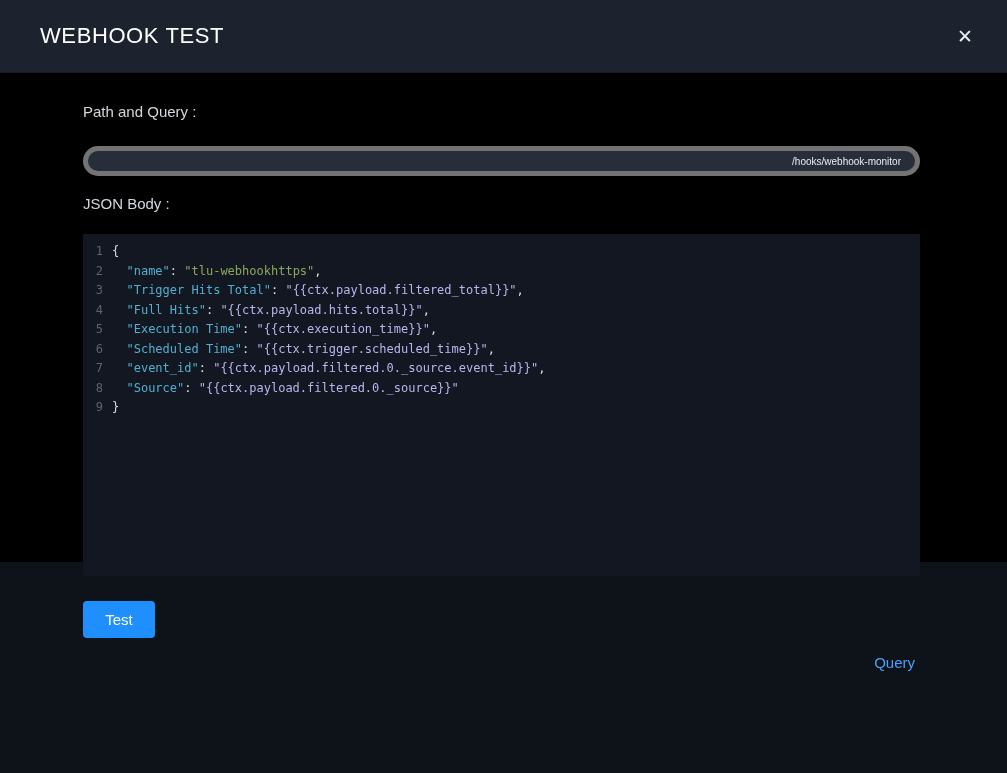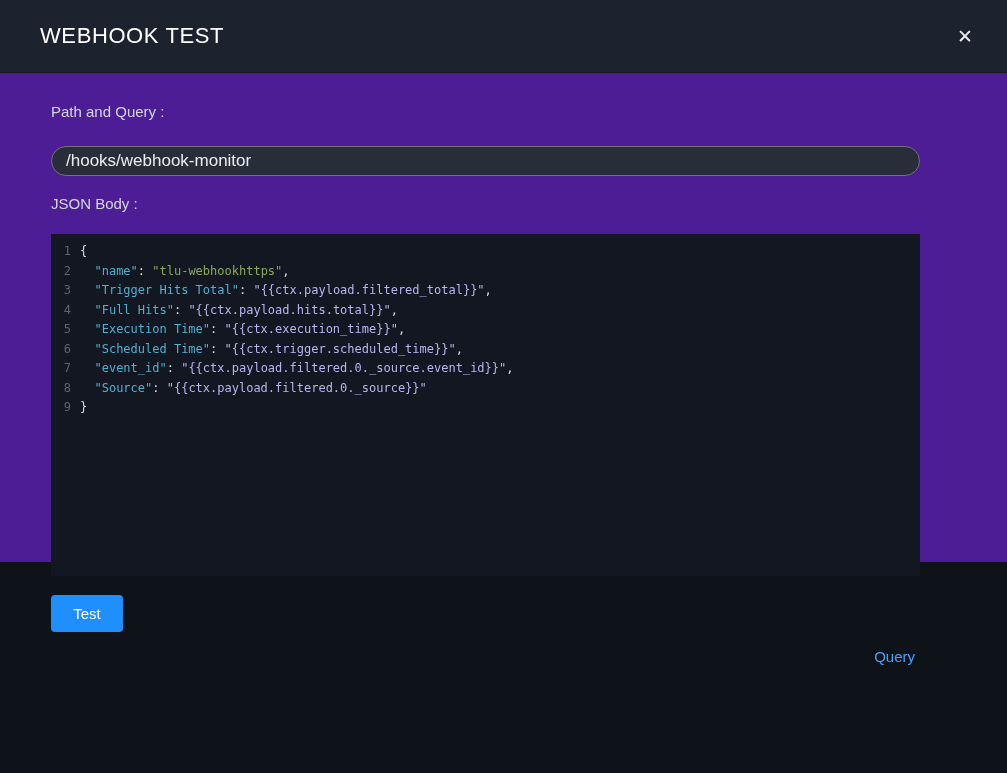--- a/index.html
+++ b/index.html
@@ -4,68 +4,69 @@
 <style>
   * { margin:0; padding:0; box-sizing:border-box; }
   html,body { width:1007px; height:773px; overflow:hidden; }
   body {
     background:#0e131a;
     font-family:"Liberation Sans", sans-serif;
     -webkit-font-smoothing:antialiased;
   }
   .modal {
     width:1007px; height:562px;
-    background:#4c1d95;
+    background:#000000;
     display:flex; flex-direction:column;
   }
   .modal-header {
     flex:none; height:73px;
     background:#1c232e;
     border-bottom:1px solid #151b25;
     display:flex; align-items:center; justify-content:space-between;
     padding:0 30px 0 40px;
   }
   .modal-title {
     color:#ffffff; font-size:22px; font-weight:400; letter-spacing:0.6px;
   }
   .close-btn {
     color:#e8ecf1; font-size:19px; line-height:1; cursor:pointer; padding:4px;
   }
   .modal-body {
-    flex:1; padding:30px 87px 0 51px; display:flex; flex-direction:column;
+    flex:1; padding:30px 87px 0 83px; display:flex; flex-direction:column;
   }
   .field-label { color:#d3d8de; font-size:15px; line-height:17px; }
   .path-input {
     display:block; margin-top:26px; width:100%; height:30px;
-    border-radius:15px; border:1px solid #737373;
+    border-radius:15px; border:5px solid #737373;
     background:#272e39; color:#e9ecf0;
-    font-size:17px; padding:0 14px;
+    font-size:10px; padding:0 14px;
     font-family:"Liberation Sans", sans-serif;
     outline:none;
+    text-align:right;
   }
   .json-label { margin-top:19px; }
   .editor {
     margin-top:22px; height:342px;
     background:#131722;
     font-family:"DejaVu Sans Mono", monospace;
     font-size:12px; line-height:19.5px;
     padding:8px 0;
     overflow:hidden; cursor:text;
   }
   .code-line { display:flex; white-space:pre; }
   .line-num {
     flex:none; width:29px; text-align:right; padding-right:9px;
     color:#5b6374; user-select:none;
   }
   .tok-punc { color:#dcdfe4; }
   .tok-key  { color:#51b0cf; }
   .tok-str  { color:#8ca85c; }
   .tok-var  { color:#b9b5ee; }
   .test-btn {
-    margin-top:19px; width:72px; height:37px; align-self:flex-start;
+    margin-top:25px; width:72px; height:37px; align-self:flex-start;
     background:#1e8ffc; color:#ffffff; border:none; border-radius:4px;
     font-size:15px; cursor:pointer;
     font-family:"Liberation Sans", sans-serif;
   }
   .modal-footer {
     flex:none; margin-top:auto;
     display:flex; align-items:center; justify-content:flex-end;
     gap:24px; padding:0 5px 2px 0; height:50px;
   }
   .cancel-link { color:#4aa0fc; font-size:15px; cursor:pointer; }

